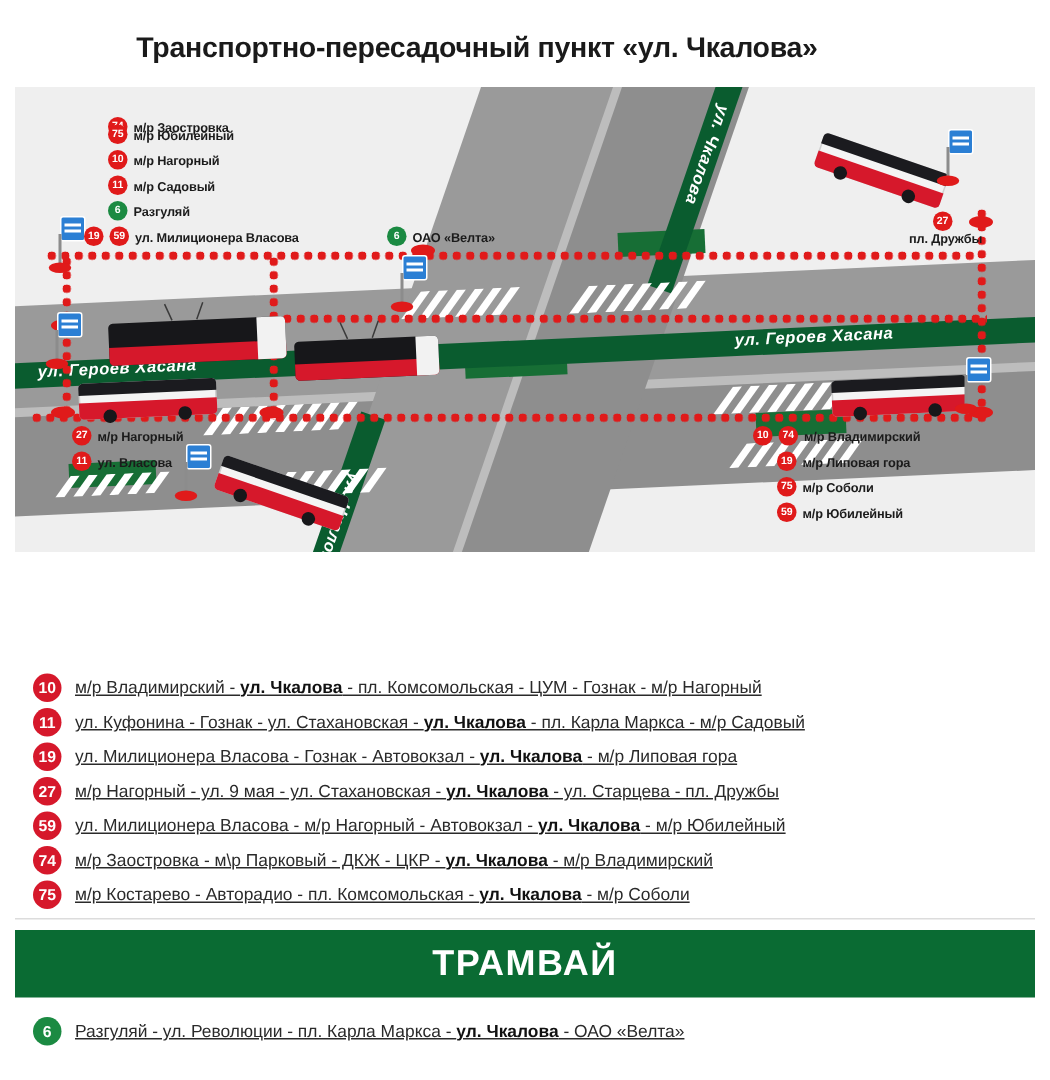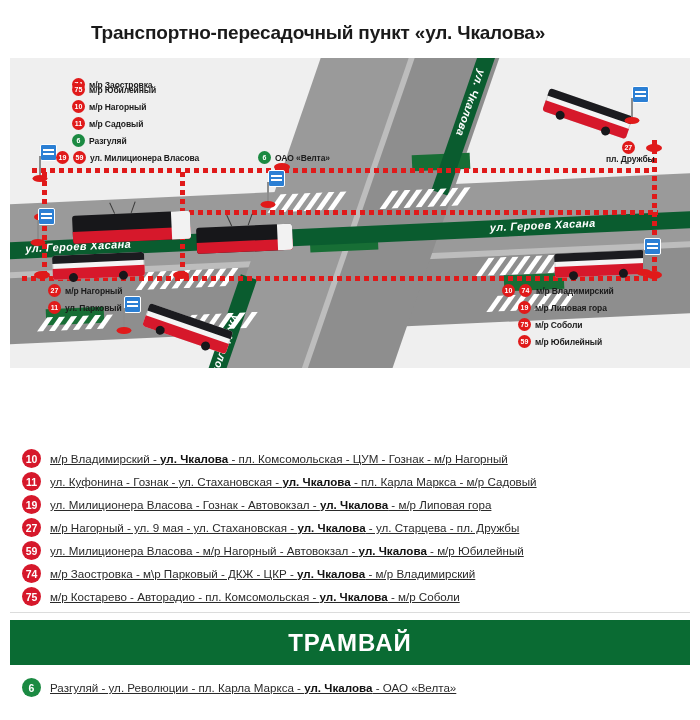--- a/index.html
+++ b/index.html
@@ -398,21 +398,21 @@
         <span class="bdg">27</span>
         <span class="txt">пл. Дружбы</span>
       </div>
 
       <div class="lbl" style="left:38px;top:226px;">
         <span class="bdg">27</span>
         <span class="txt">м/р Нагорный</span>
       </div>
       <div class="lbl" style="left:38px;top:243px;">
         <span class="bdg">11</span>
-        <span class="txt">ул. Парковый</span>
+        <span class="txt">ул. Власова</span>
       </div>
 
       <div class="lbl" style="left:492px;top:226px;">
         <span class="bdg">10</span>
         <span class="bdg">74</span>
         <span class="txt">м/р Владимирский</span>
       </div>
       <div class="lbl" style="left:508px;top:243px;">
         <span class="bdg">19</span>
         <span class="txt">м/р Липовая гора</span>

